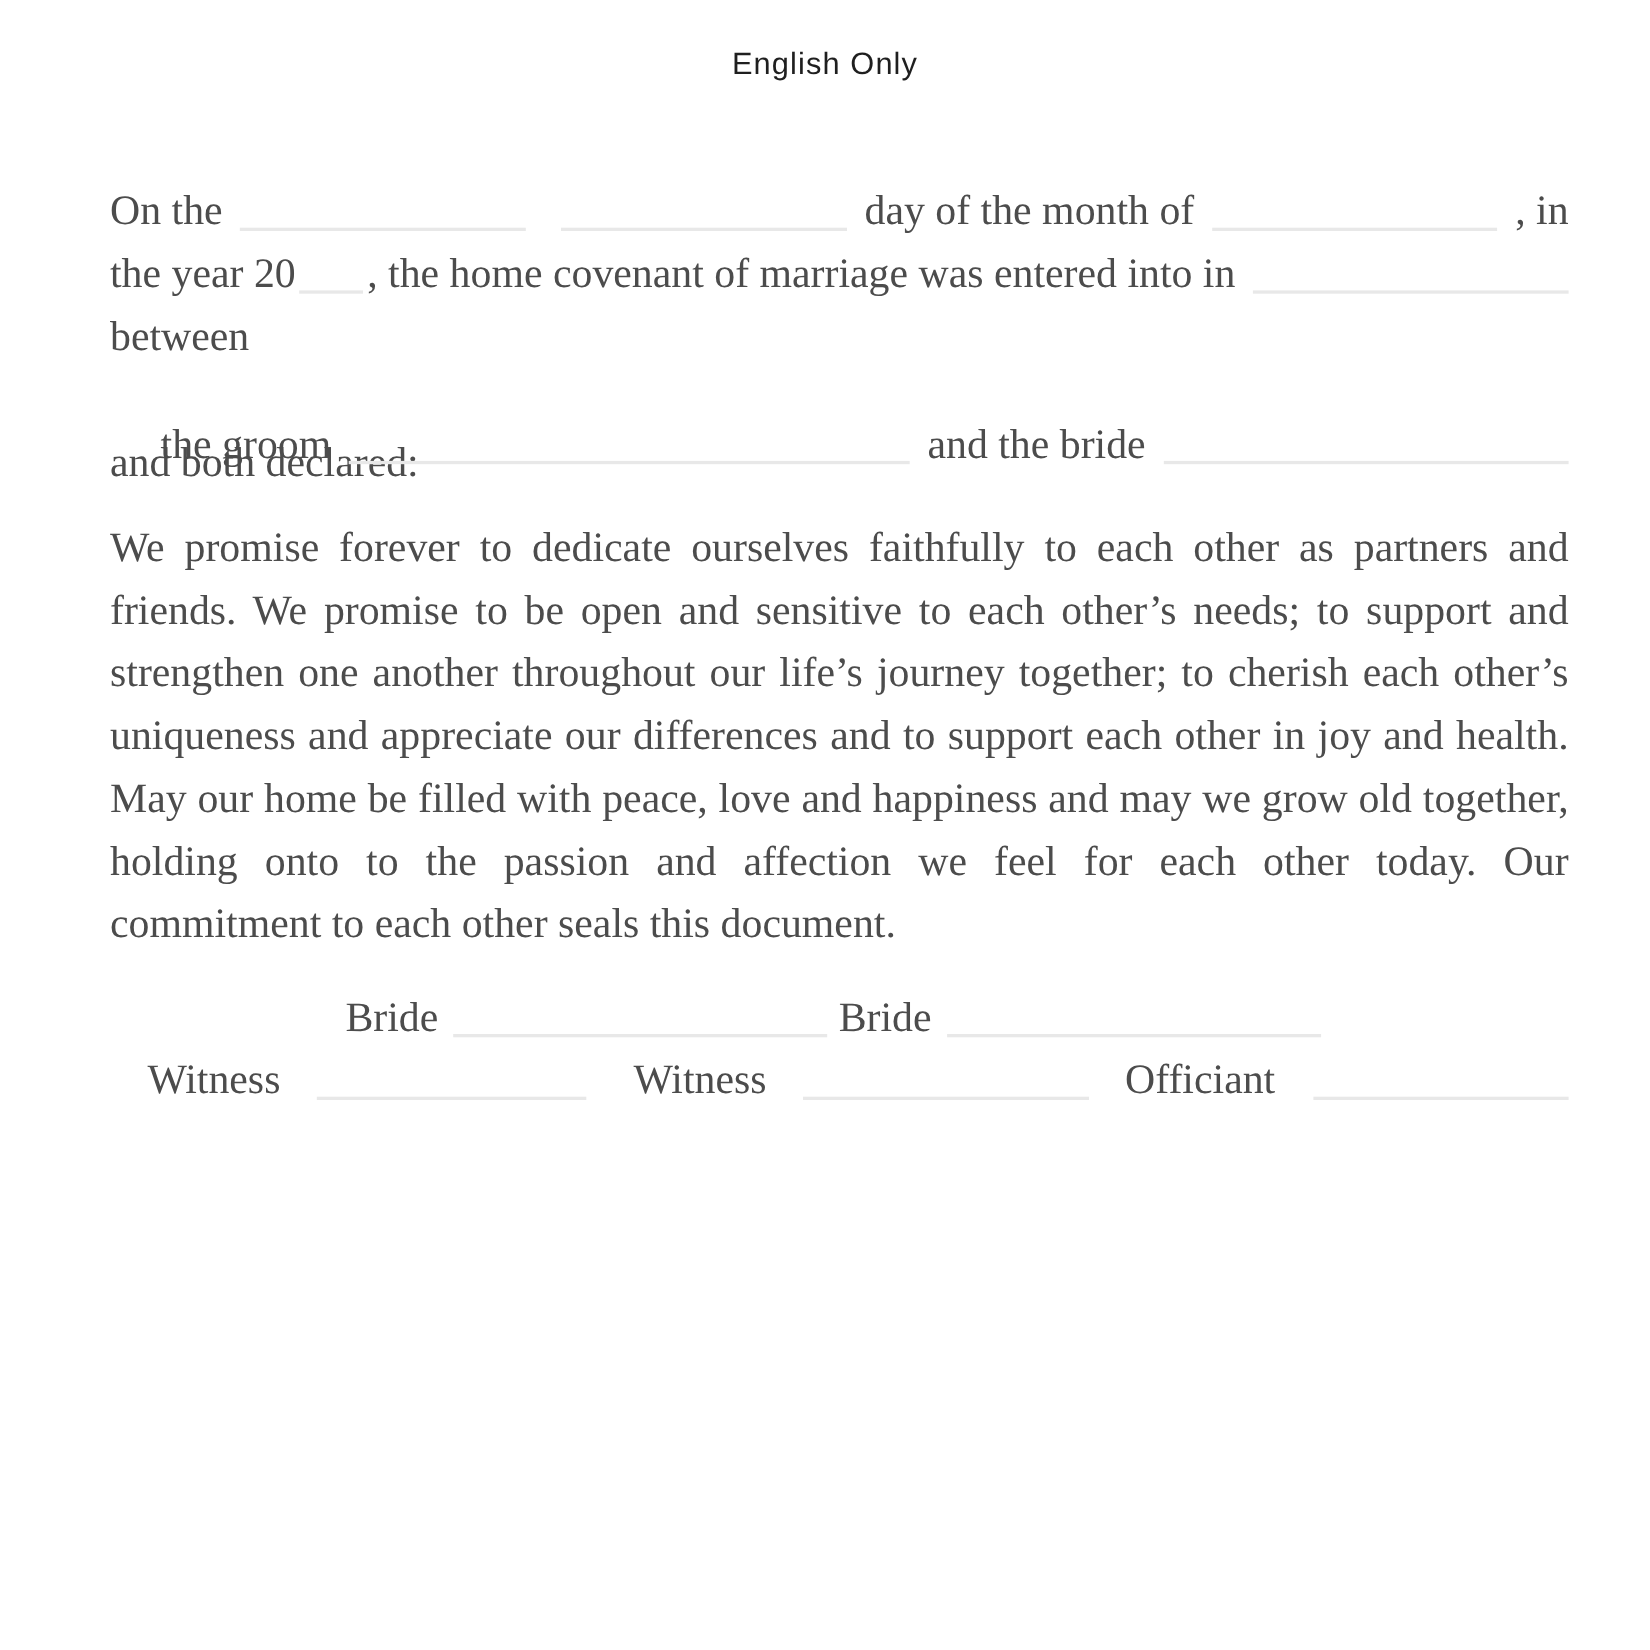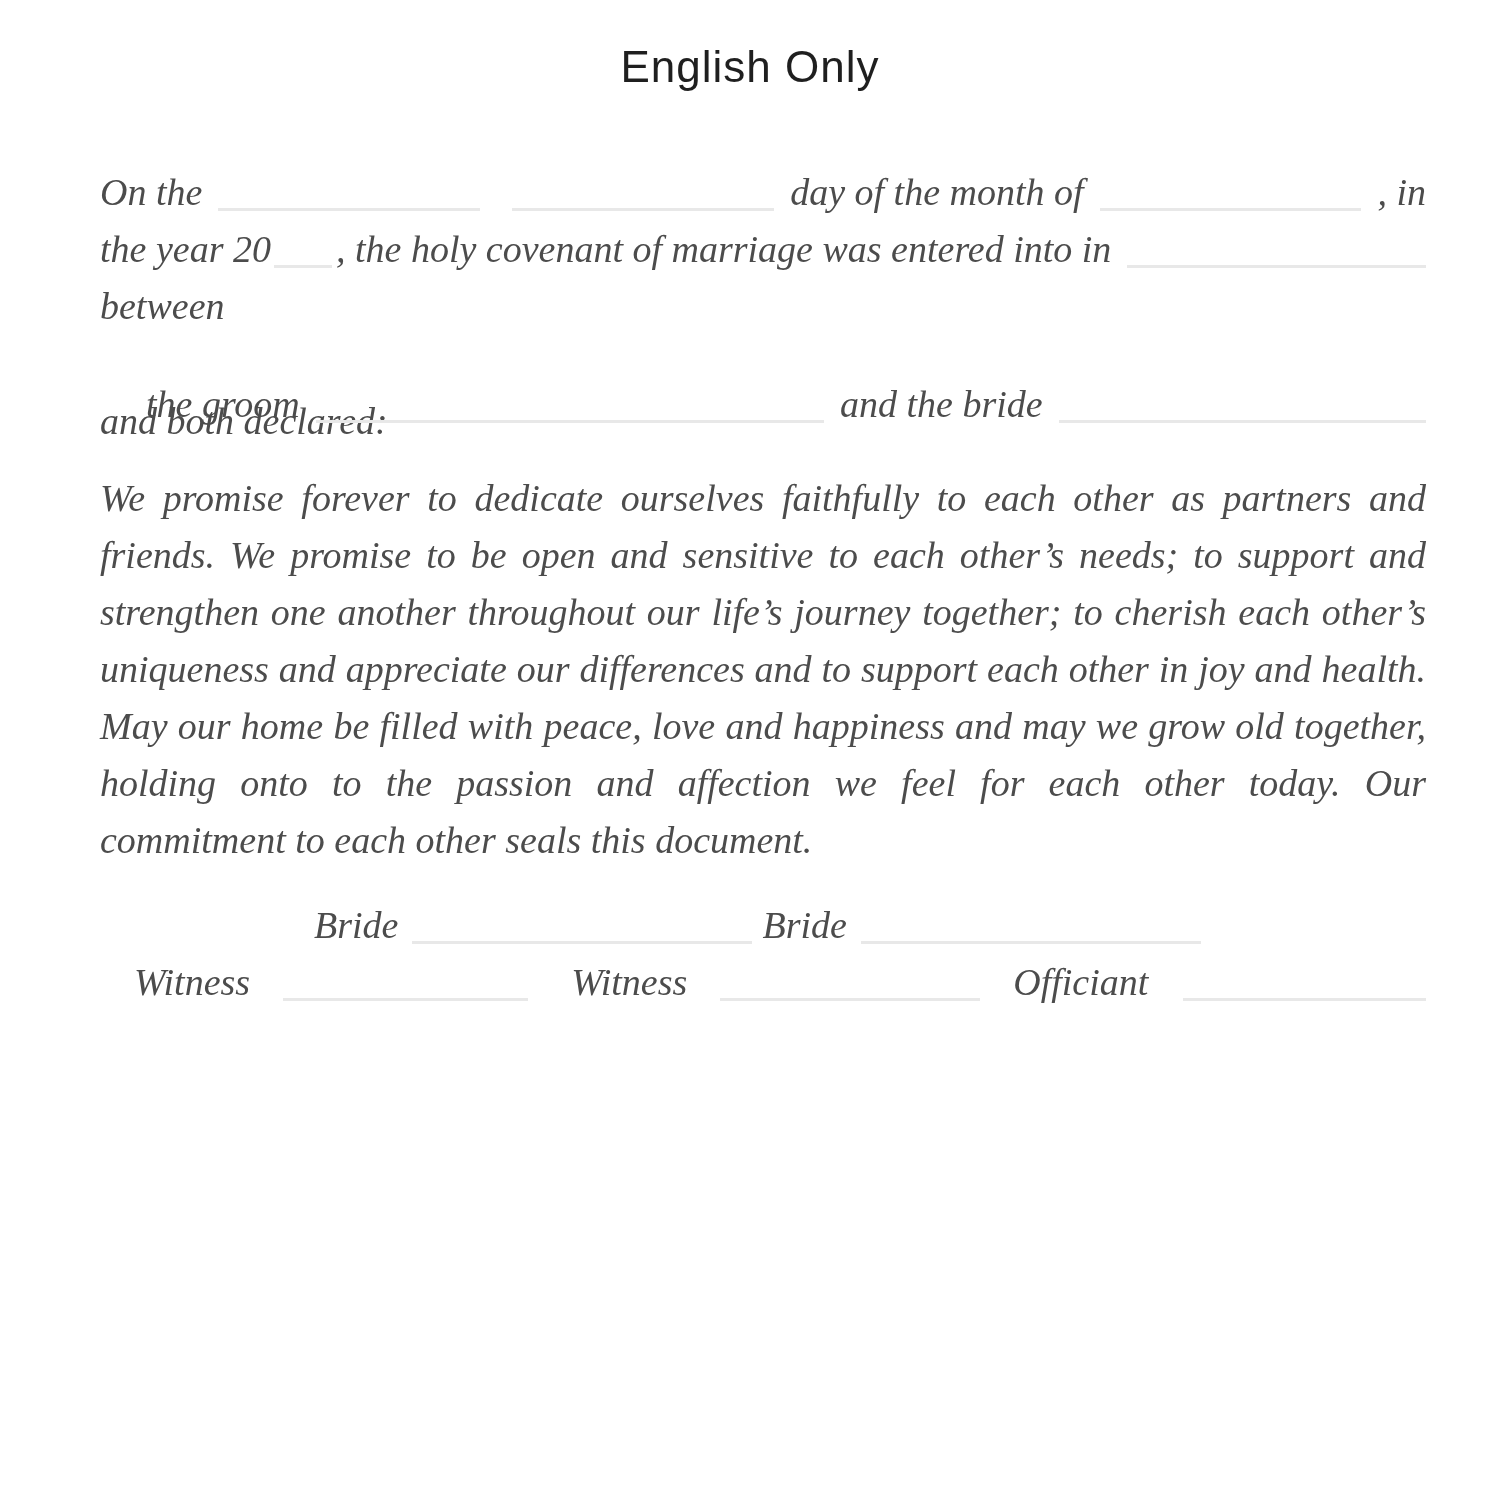--- a/index.html
+++ b/index.html
@@ -14,32 +14,31 @@
     background: #ffffff;
     overflow: hidden;
   }
   .doc-title {
     position: absolute;
     top: 42px;
     left: 0;
     width: 100%;
     text-align: center;
     font-family: "Liberation Sans", sans-serif;
-    font-size: 44px;
+    font-size: 28px;
     font-weight: 400;
     letter-spacing: 1px;
     color: #1f1f1f;
   }
   .content {
     position: absolute;
     left: 100px;
     top: 164px;
     width: 1326px;
     font-family: "Liberation Serif", "DejaVu Serif", serif;
-    font-style: italic;
     font-size: 38px;
     line-height: 57px;
     color: #4c4c4c;
   }
   .row {
     display: flex;
     align-items: baseline;
     height: 57px;
   }
   .row .t {
@@ -88,21 +87,21 @@
       <span class="blank grow"></span>
       <span class="blank grow"></span>
       <span class="t">day of the month of</span>
       <span class="blank grow"></span>
       <span class="t">, in</span>
     </div>
 
     <div class="row">
       <span class="t">the year 20</span>
       <span class="blank year"></span>
-      <span class="t">, the holy covenant of marriage was entered into in</span>
+      <span class="t">, the home covenant of marriage was entered into in</span>
       <span class="blank tail"></span>
     </div>
 
     <div class="center-line">between</div>
 
     <div class="row">
       <span class="t indent-groom">the groom</span>
       <span class="blank grow2"></span>
       <span class="t">and the bride</span>
       <span class="blank tail"></span>

